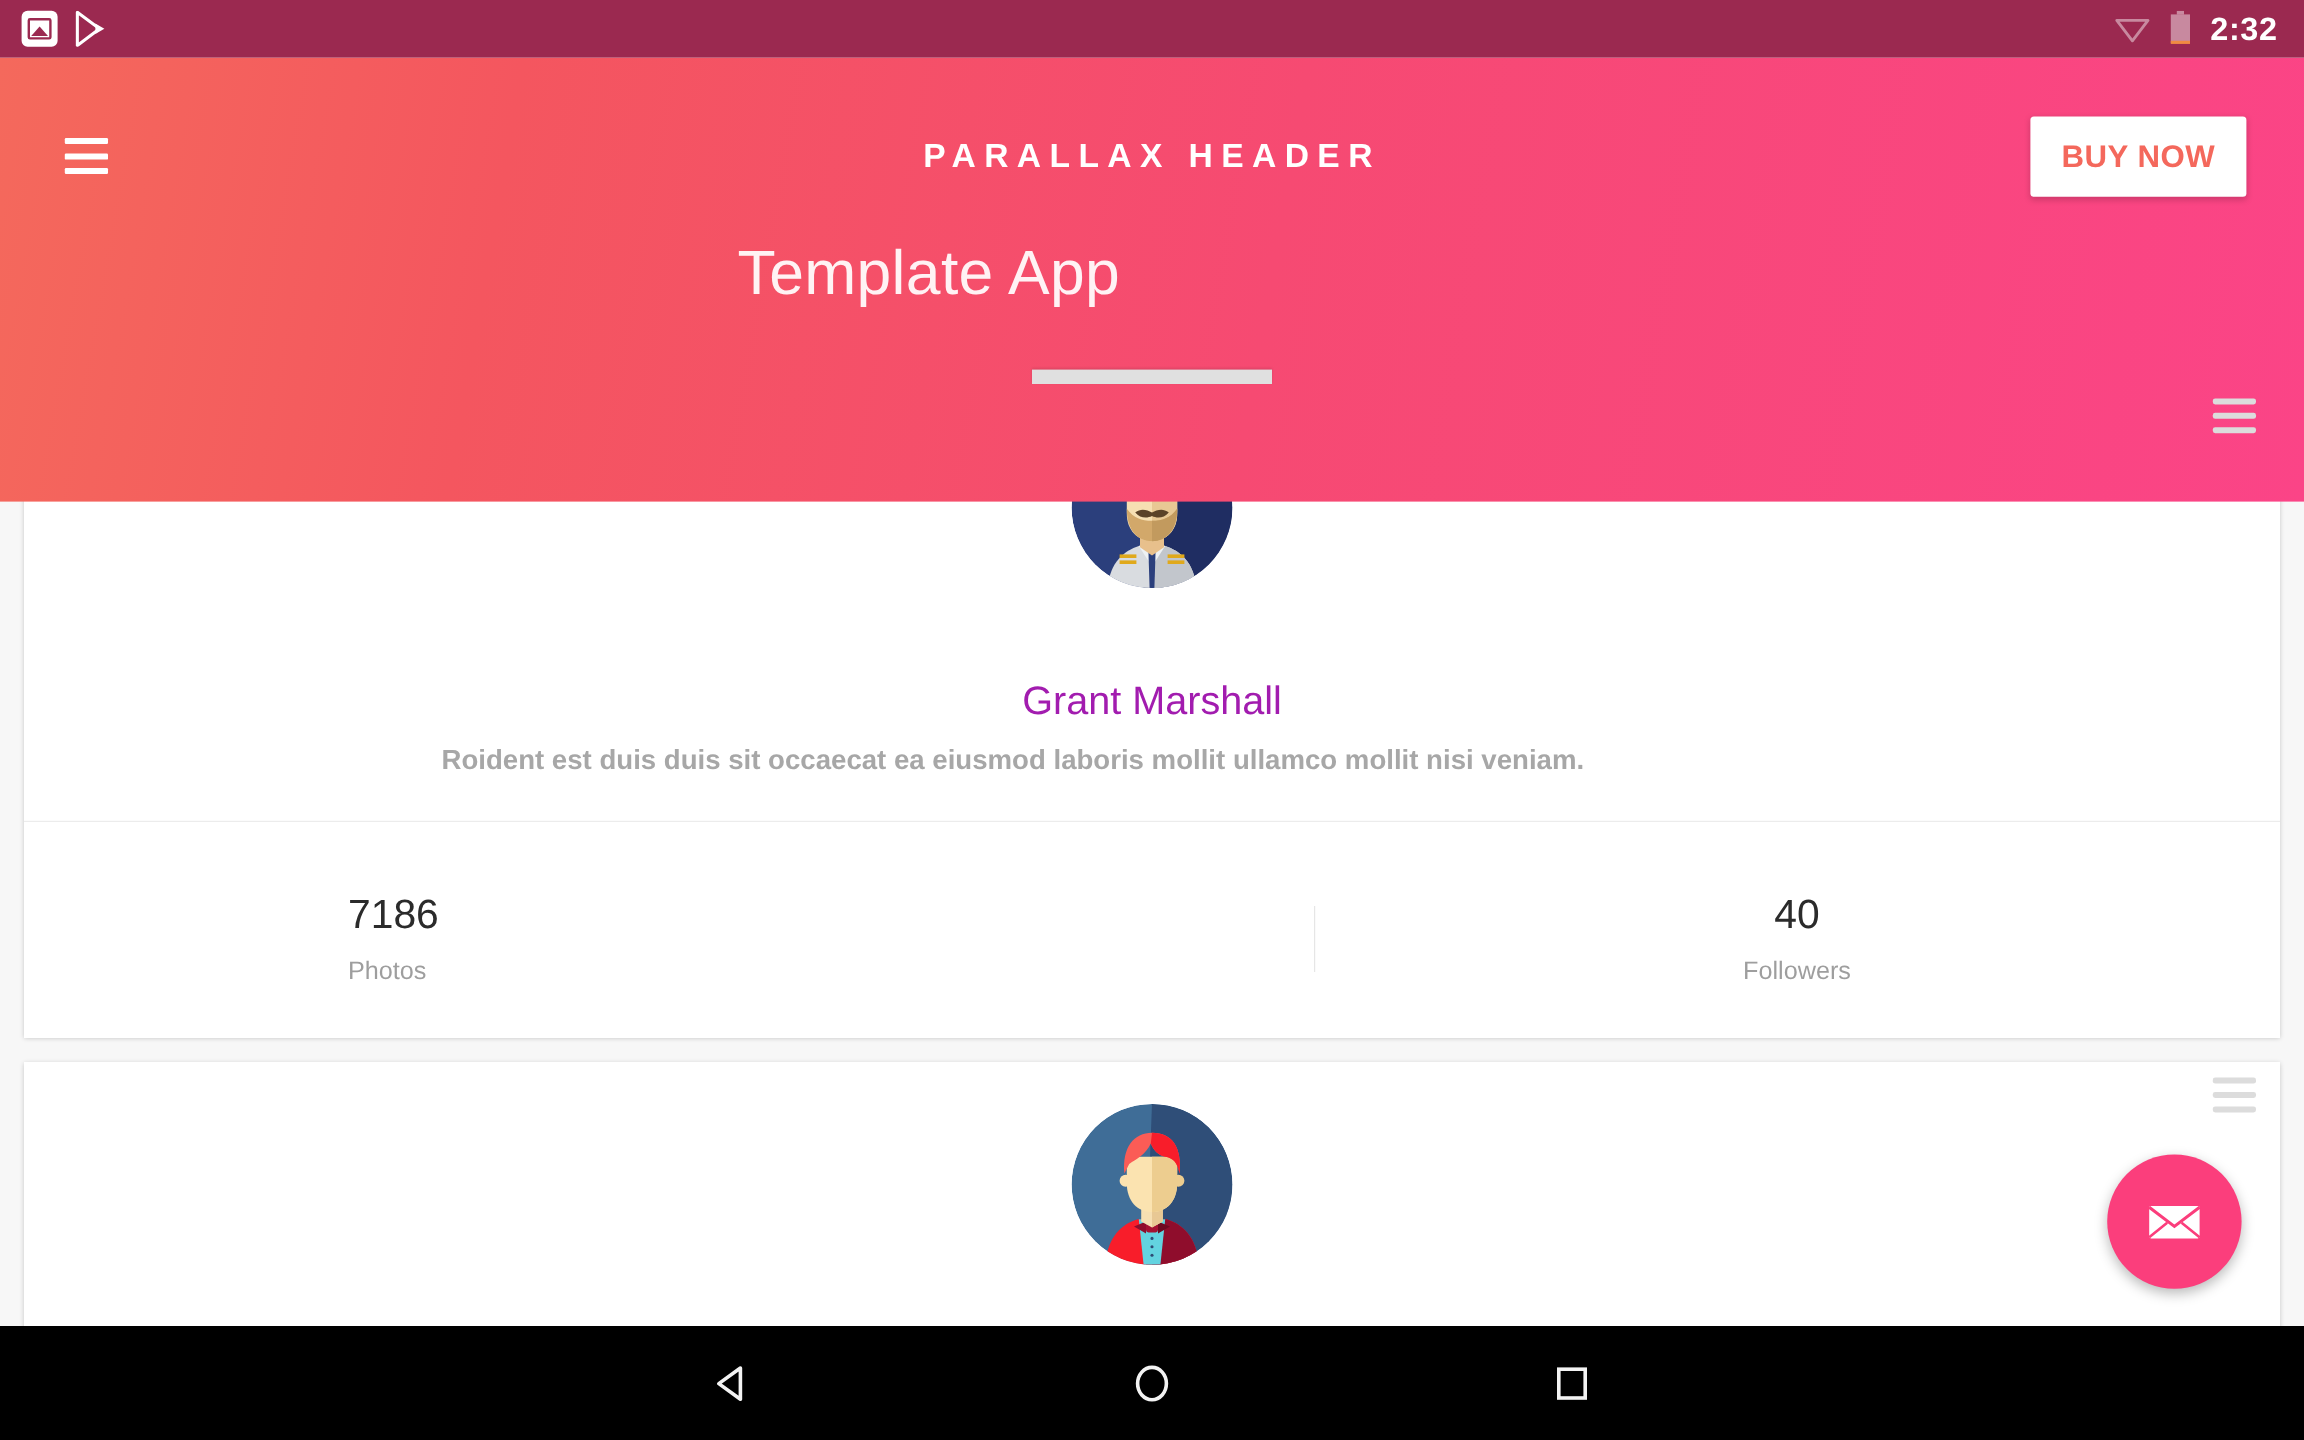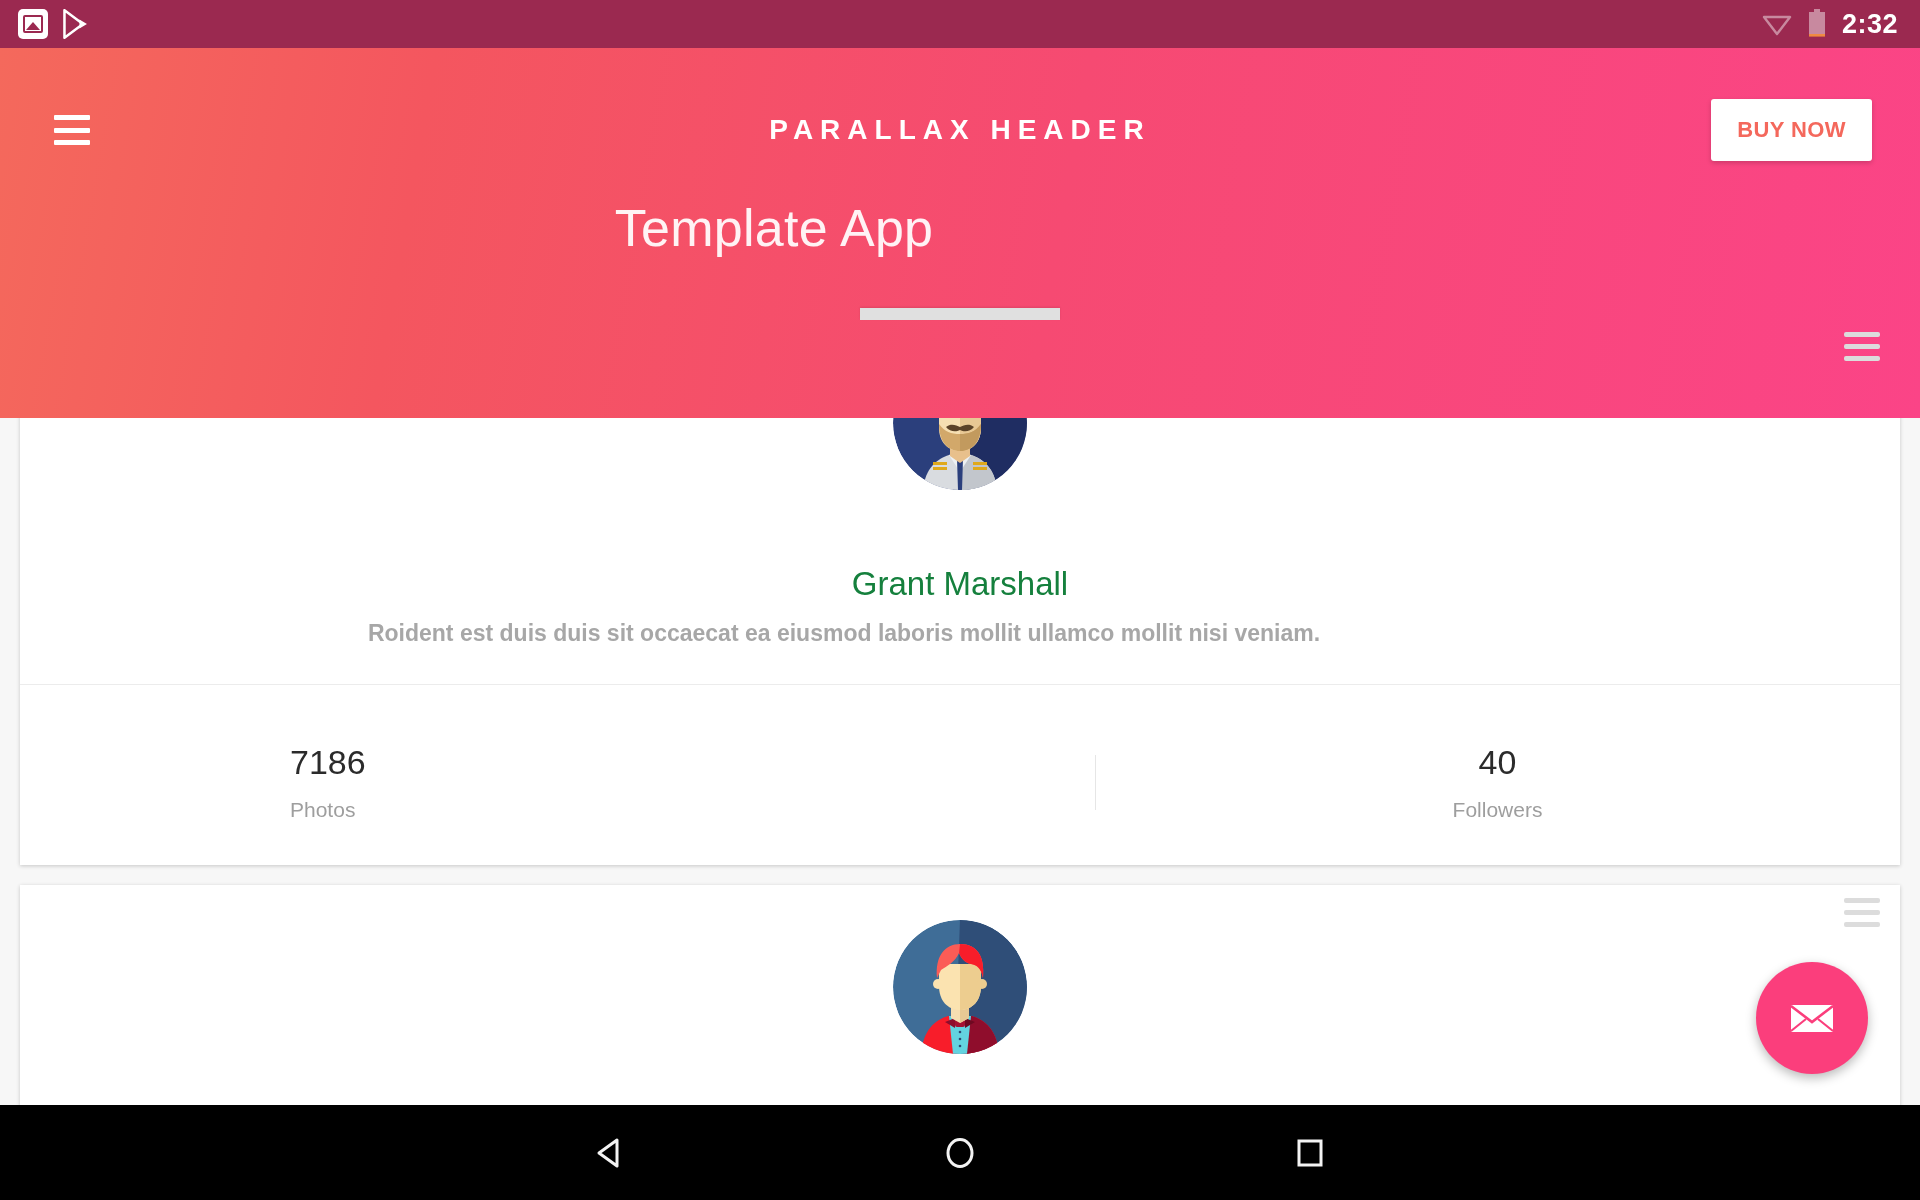--- a/index.html
+++ b/index.html
@@ -66,21 +66,21 @@
   .brand {
     position: absolute; left: 0; right: 0; text-align: center;
     color: #ffffff; font-size: 28px; font-weight: bold; letter-spacing: 7px;
     pointer-events: none;
   }
   .buy-now {
     margin-left: auto; margin-right: 48px;
     background: #ffffff; color: #f4685c;
     border: none; border-radius: 3px;
     padding: 18px 26px;
-    font-size: 22px; font-weight: bold; letter-spacing: .4px;
+    font-size: 26px; font-weight: bold; letter-spacing: .4px;
     box-shadow: 0 2px 5px rgba(0,0,0,.18);
     cursor: pointer;
     font-family: "Liberation Sans", sans-serif;
   }
   .hero-title {
     position: absolute; top: 198px; left: 0; width: 1548px;
     text-align: center;
     color: rgba(255,255,255,.93);
     font-size: 52px; font-weight: 300;
     z-index: 20;
@@ -115,21 +115,21 @@
   .avatar {
     position: absolute; left: 50%; transform: translateX(-50%);
     width: 134px; height: 134px; border-radius: 50%;
     overflow: hidden;
   }
   #avatar-1 { top: 356px; }
   #avatar-2 { top: 920px; }
 
   .profile-name {
     position: absolute; top: 565px; left: 0; width: 1920px;
-    text-align: center; color: #15803d; font-size: 33px; font-weight: 400;
+    text-align: center; color: #a21caf; font-size: 33px; font-weight: 400;
   }
   .profile-desc {
     position: absolute; top: 620px; left: 0; width: 1688px;
     text-align: center; color: #a7a7a7; font-size: 23px; font-weight: 700;
   }
 
   .divider-h {
     position: absolute; left: 20px; width: 1880px; height: 1px; background: #ececec;
   }
   #divider-stats { top: 684px; }

